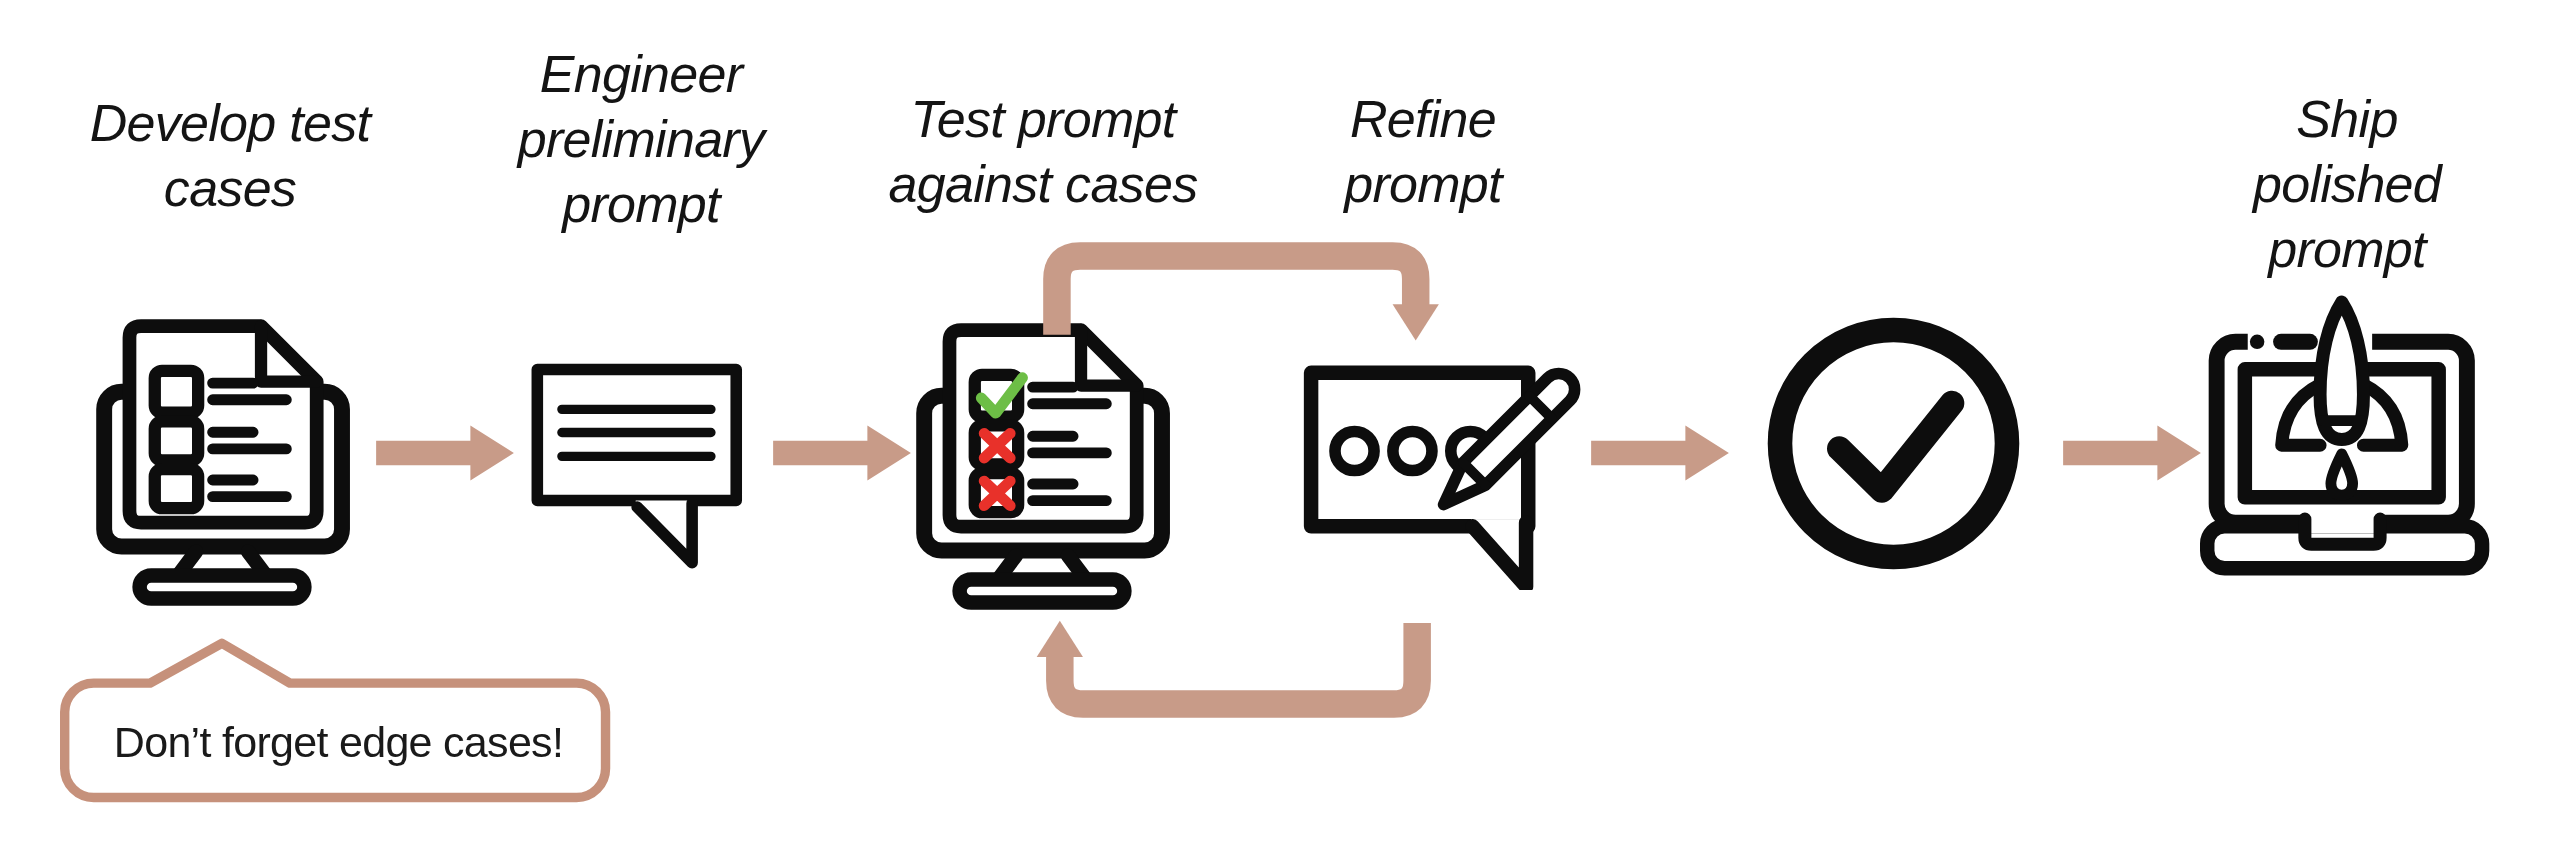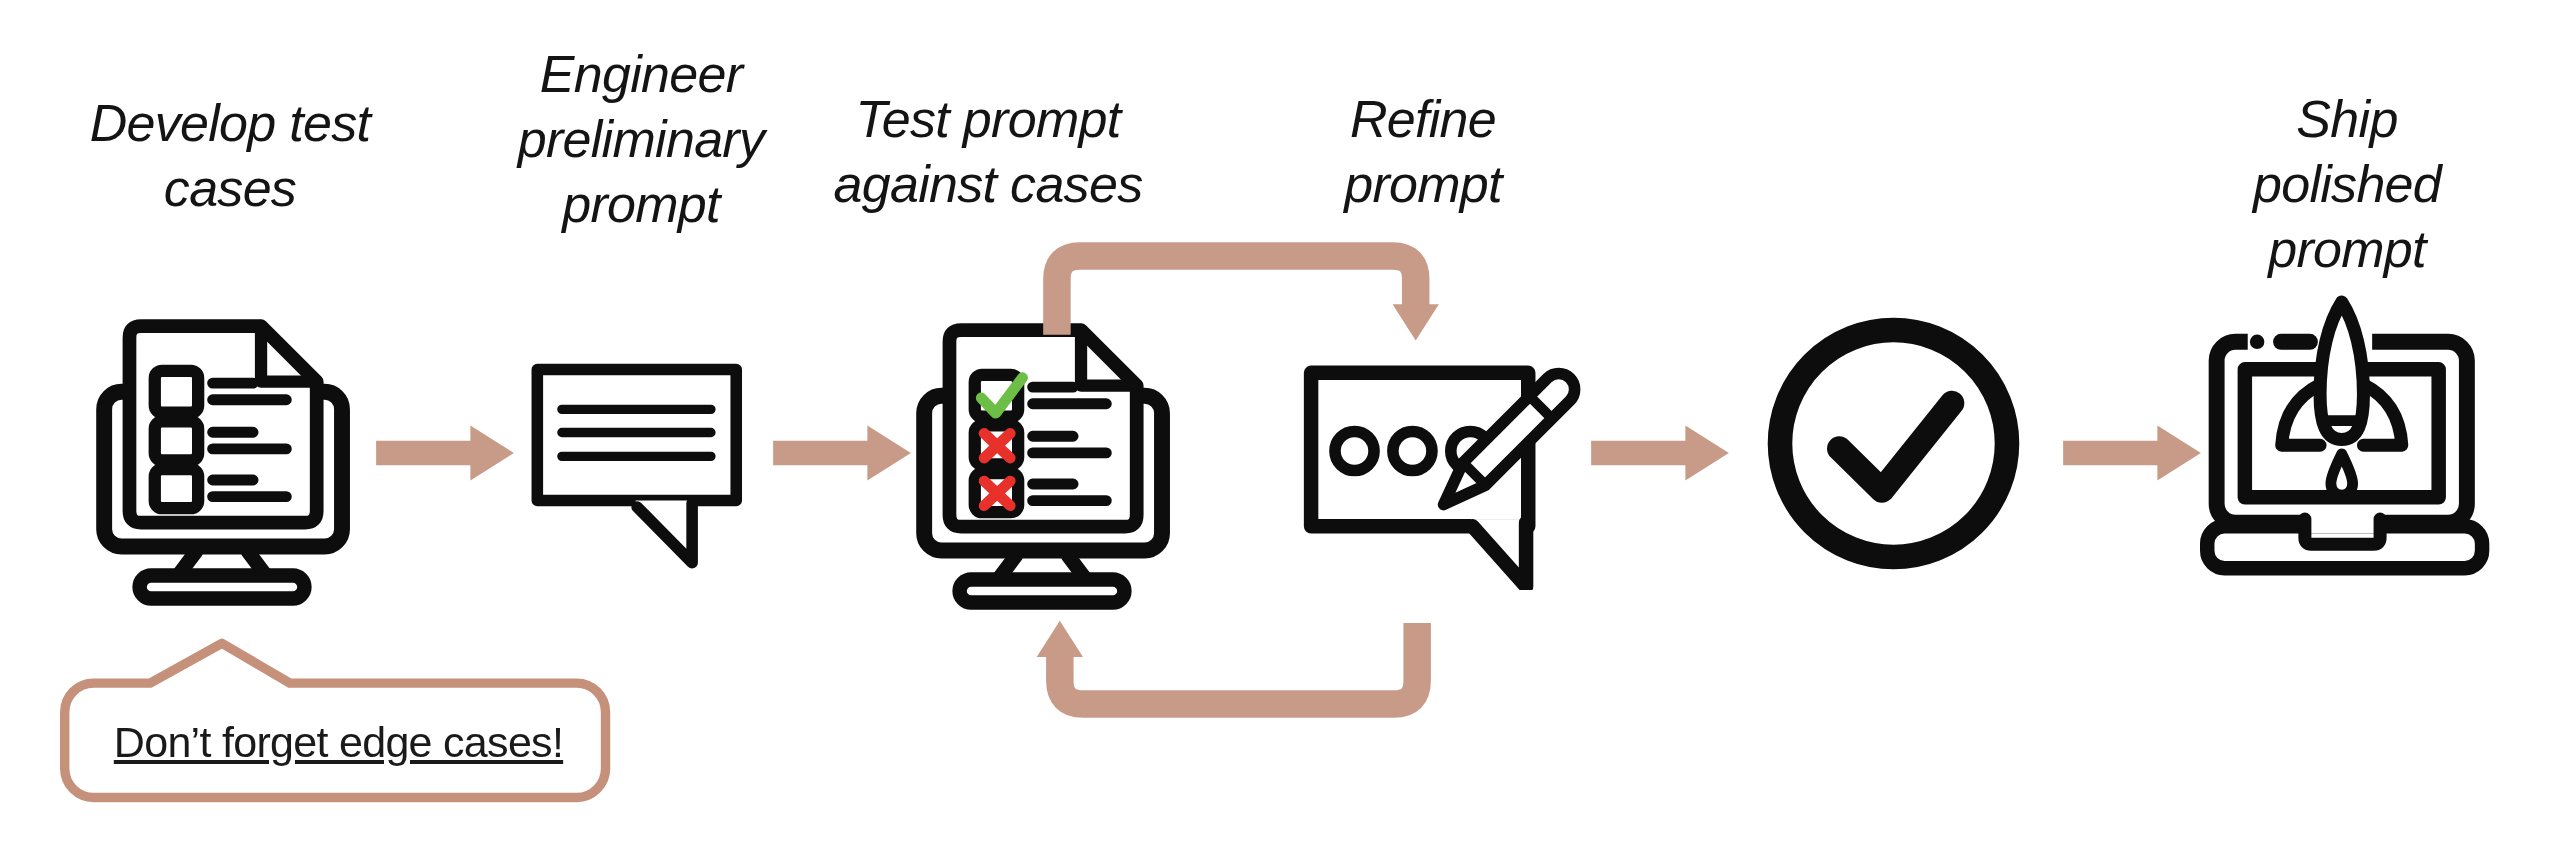--- a/index.html
+++ b/index.html
@@ -26,21 +26,21 @@
 </head>
 <body>
 
 <div id="canvas">
 
   <div class="step-label" style="left:230px;top:91px;text-align:center;">Develop test
 cases</div>
   <div class="step-label" style="left:641px;top:42px;">Engineer
 preliminary
 prompt</div>
-  <div class="step-label" style="left:988px;top:87px;">Test prompt
+  <div class="step-label" style="left:1043px;top:87px;">Test prompt
 against cases</div>
   <div class="step-label" style="left:1423px;top:87px;">Refine
 prompt</div>
   <div class="step-label" style="left:2347px;top:87px;">Ship polished
 prompt</div>
 
   <svg style="left:91px;top:313px;" width="262" height="300" viewBox="0 0 362 415">
     <g stroke="#0D0D0D" fill="none" stroke-linejoin="round" stroke-linecap="round">
       <rect x="18" y="109" width="329" height="214" rx="24" stroke-width="22" fill="#fff"></rect>
       <path d="M145 330 L118 366 M217 330 L244 366" stroke-width="20"></path>
@@ -147,16 +147,16 @@
       </g>
       <rect x="10" y="322" width="380" height="58" rx="24" stroke-width="20" fill="#fff"></rect>
       <rect x="145" y="304" width="104" height="28" fill="#fff" stroke="none"></rect>
       <path d="M145 312 V338 Q145 347 154 347 H240 Q249 347 249 338 V312" stroke-width="18"></path>
     </g>
   </svg>
 
   <svg style="left:56px;top:631px;" width="572" height="181" viewBox="0 0 790 250">
     <path d="M323 72 H719 A40 40 0 0 1 759 112 V190 A40 40 0 0 1 719 230 H52 A40 40 0 0 1 12 190 V112 A40 40 0 0 1 52 72 H130 L229 17 Z" fill="#ffffff" stroke="#C6917B" stroke-width="13" stroke-linejoin="round"></path>
   </svg>
-  <div class="callout-text" style="left:65px;top:688px;width:547px;height:109px;text-decoration:underline;">Don’t forget edge cases!</div>
+  <div class="callout-text" style="left:65px;top:688px;width:547px;height:109px;">Don’t forget edge cases!</div>
 
 </div>
 
 
 </body></html>

